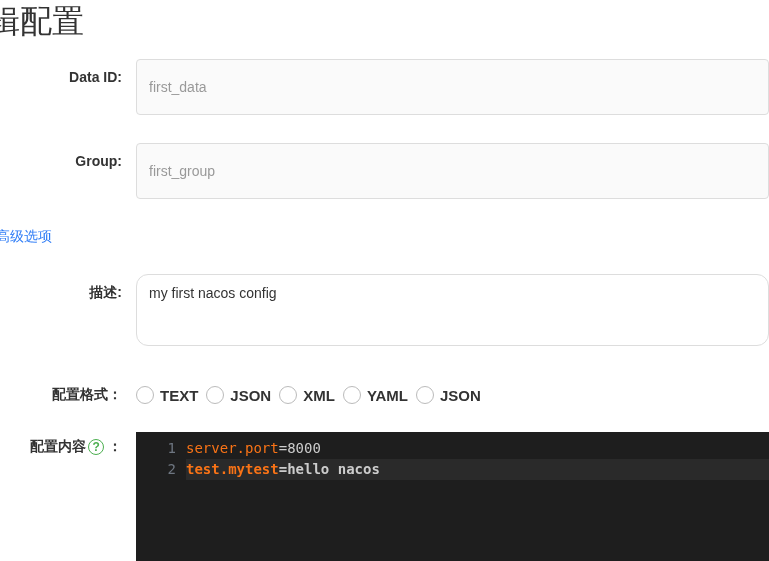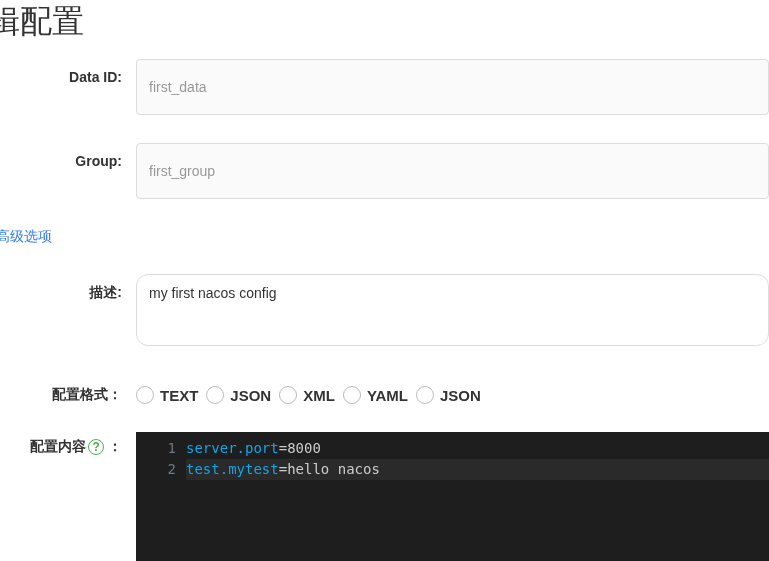--- a/index.html
+++ b/index.html
@@ -140,22 +140,22 @@
     .gutter div { line-height: 21px; }
     .code-lines {
       padding: 6px 0;
       flex: 1;
     }
     .code-line {
       line-height: 21px;
       color: #ccc;
       white-space: pre;
     }
-    .code-line.current { background: #2a2a2a; }
-    .tok-key { color: #0ea5e9; }
+    .code-line.current { background: #2a2a2a; font-weight: bold; }
+    .tok-key { color: #f97316; }
     .tok-eq { color: #ccc; }
     .tok-val { color: #ccc; }
     .label-with-icon { display: inline-flex; align-items: center; }
     .format-row .form-label { padding-top: 8px; }
     .content-row .form-label { padding-top: 6px; }
   </style>
 </head>
 <body>
 
 <h1 class="page-title">辑配置</h1>

